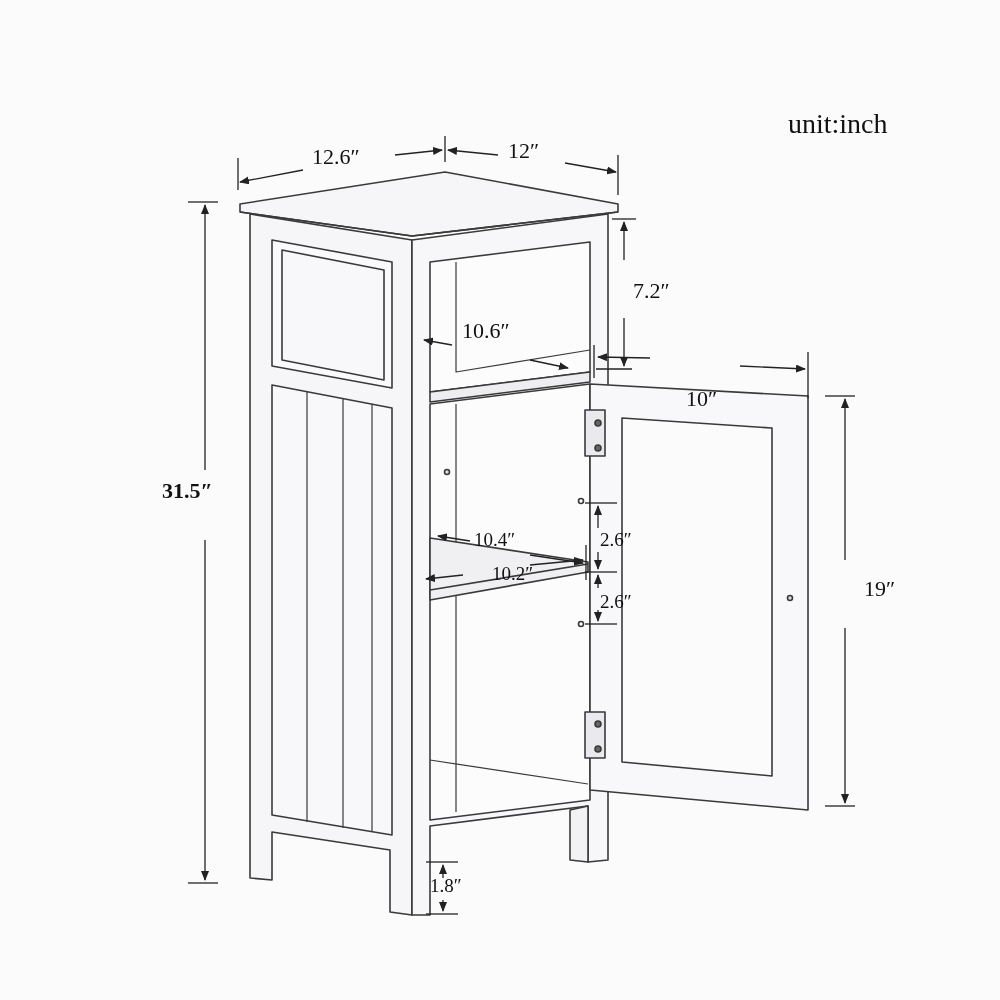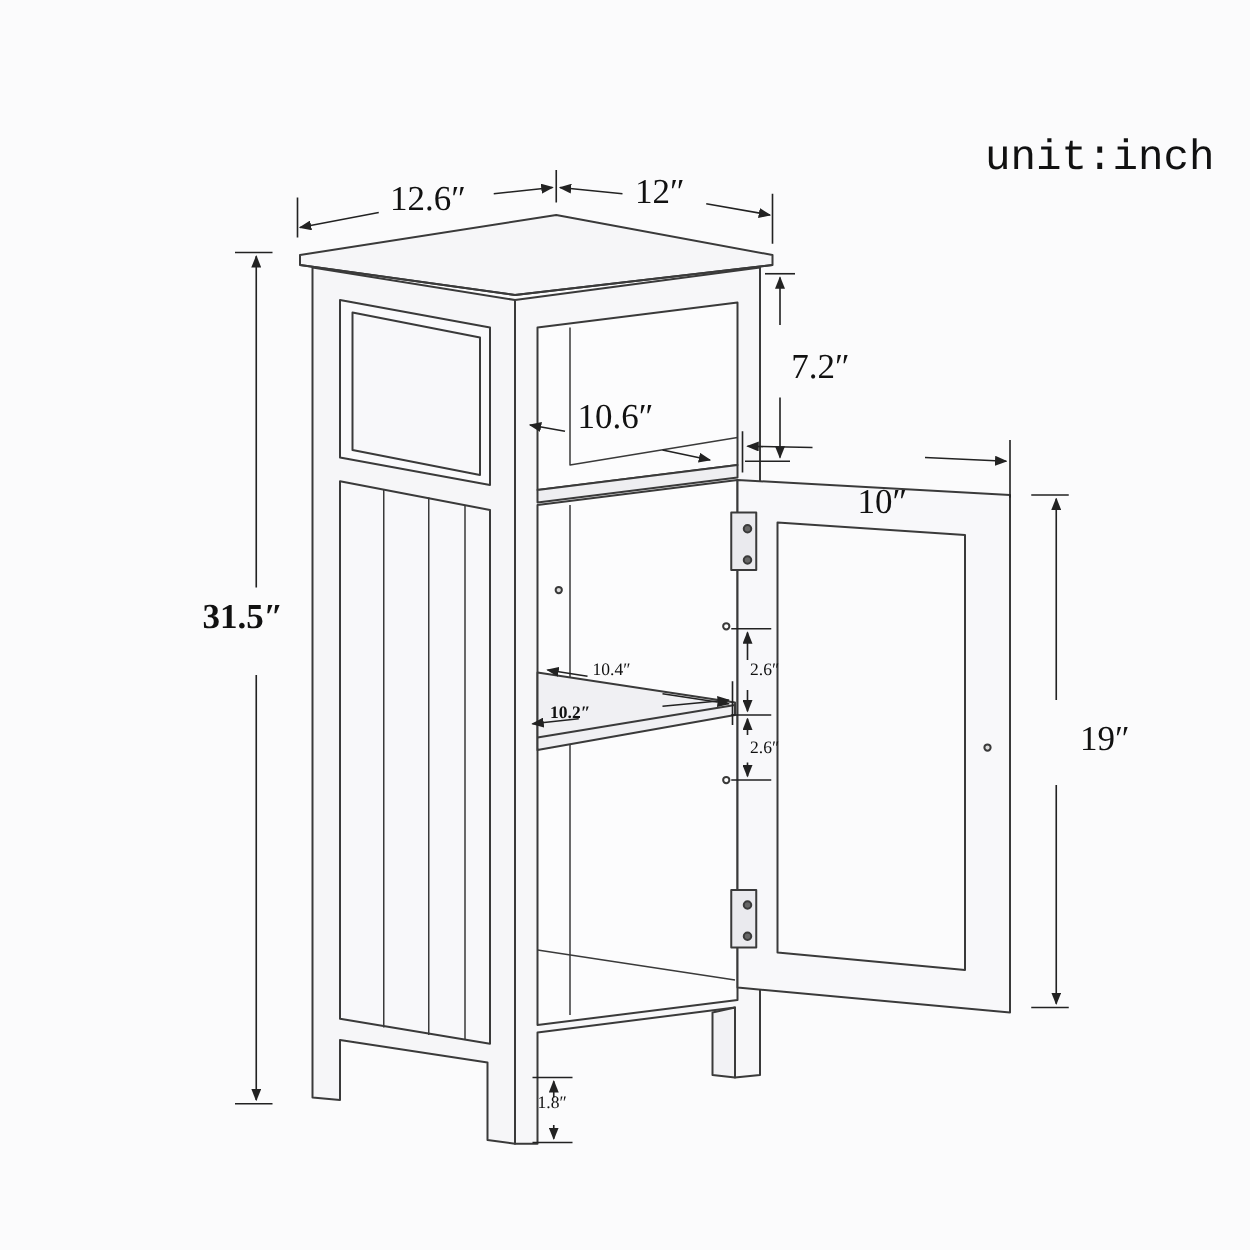--- a/index.html
+++ b/index.html
@@ -1,22 +1,22 @@
 <!DOCTYPE html>
 <html><head>
 <meta charset="utf-8">
 <style>
   html,body{margin:0;padding:0;background:#ffffff;}
   body{width:1000px;height:1000px;position:relative;overflow:hidden;font-family:"Liberation Serif","DejaVu Serif",serif;}
   #canvas{position:absolute;left:0;top:0;width:1000px;height:1000px;background:#fbfbfc;}
   svg{position:absolute;left:0;top:0;}
   .lbl{position:absolute;color:#111;white-space:nowrap;line-height:1;font-family:"Liberation Serif","DejaVu Serif",serif;}
-  .big{font-size:28px;}
-  .sm{font-size:14px;}
-  .unit{font-size:34px;font-family:Liberation Mono, monospace;}
+  .big{font-size:22px;}
+  .sm{font-size:19px;}
+  .unit{font-size:28px;}
 </style>
 </head>
 <body>
 
 <div id="canvas">
 
   <svg width="1000" height="1000" viewBox="0 0 1000 1000">
     <defs>
       <marker id="ah" markerWidth="10" markerHeight="8" refX="9" refY="4" orient="auto" markerUnits="userSpaceOnUse">
         <path d="M0,0 L10,4 L0,8 z" fill="#222"></path>
@@ -128,18 +128,18 @@
   <div class="lbl unit" style="left:788px;top:110px;">unit:inch</div>
 
   <div class="lbl big" style="left:312px;top:146px;">12.6″</div>
   <div class="lbl big" style="left:508px;top:140px;">12″</div>
   <div class="lbl big" style="left:162px;top:480px;font-weight:bold;">31.5″</div>
   <div class="lbl big" style="left:606px;top:280px;margin-left:27px;">7.2″</div>
   <div class="lbl big" style="left:462px;top:320px;">10.6″</div>
   <div class="lbl big" style="left:686px;top:352px;margin-top:36px;">10″</div>
   <div class="lbl big" style="left:864px;top:578px;">19″</div>
   <div class="lbl sm" style="left:474px;top:530px;">10.4″</div>
-  <div class="lbl sm" style="left:440px;top:564px;font-weight:bold;">10.2″</div>
+  <div class="lbl sm" style="left:492px;top:564px;">10.2″</div>
   <div class="lbl sm" style="left:600px;top:530px;">2.6″</div>
   <div class="lbl sm" style="left:600px;top:592px;">2.6″</div>
   <div class="lbl sm" style="left:430px;top:876px;">1.8″</div>
 
 </div>
 
 </body></html>

